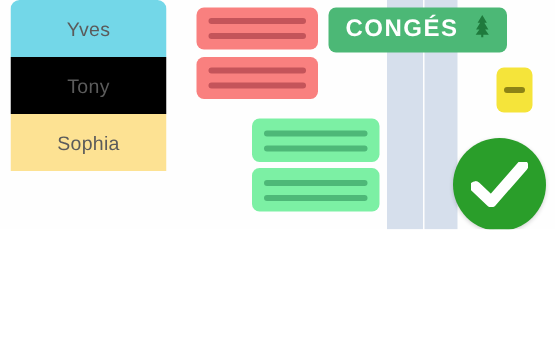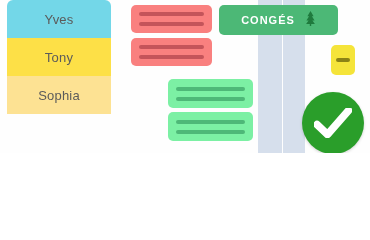--- a/index.html
+++ b/index.html
@@ -40,21 +40,21 @@
     height: 38px;
     display: flex;
     align-items: center;
     justify-content: center;
     font-size: 13px;
     color: #5b5b5b;
     letter-spacing: .2px;
     box-sizing: border-box;
   }
   .name-row.r0 { background: #73d7e8; }
-  .name-row.r1 { background: #fde047; text-align: center; }
+  .name-row.r1 { background: #000000; text-align: center; }
   .name-row.r2 { background: #fde293; }
   .name-row.r3 { background: #fbd койка; }
   .name-row.r3 { background: #fad551; height: 39px; }
 
   
   .card {
     position: absolute;
     border-radius: 5px;
     box-sizing: border-box;
     padding: 6px 8px;
@@ -96,21 +96,21 @@
     height: 30px;
     background: #4cb876;
     border-radius: 5px;
     display: flex;
     align-items: center;
     justify-content: center;
     gap: 10px;
   }
   .conges-label {
     color: #ffffff;
-    font-size: 11px;
+    font-size: 16px;
     font-weight: bold;
     letter-spacing: 1px;
   }
   .tree-icon { display: block; }
 
   
   .check-badge {
     position: absolute;
     left: 302px;
     top: 92px;

